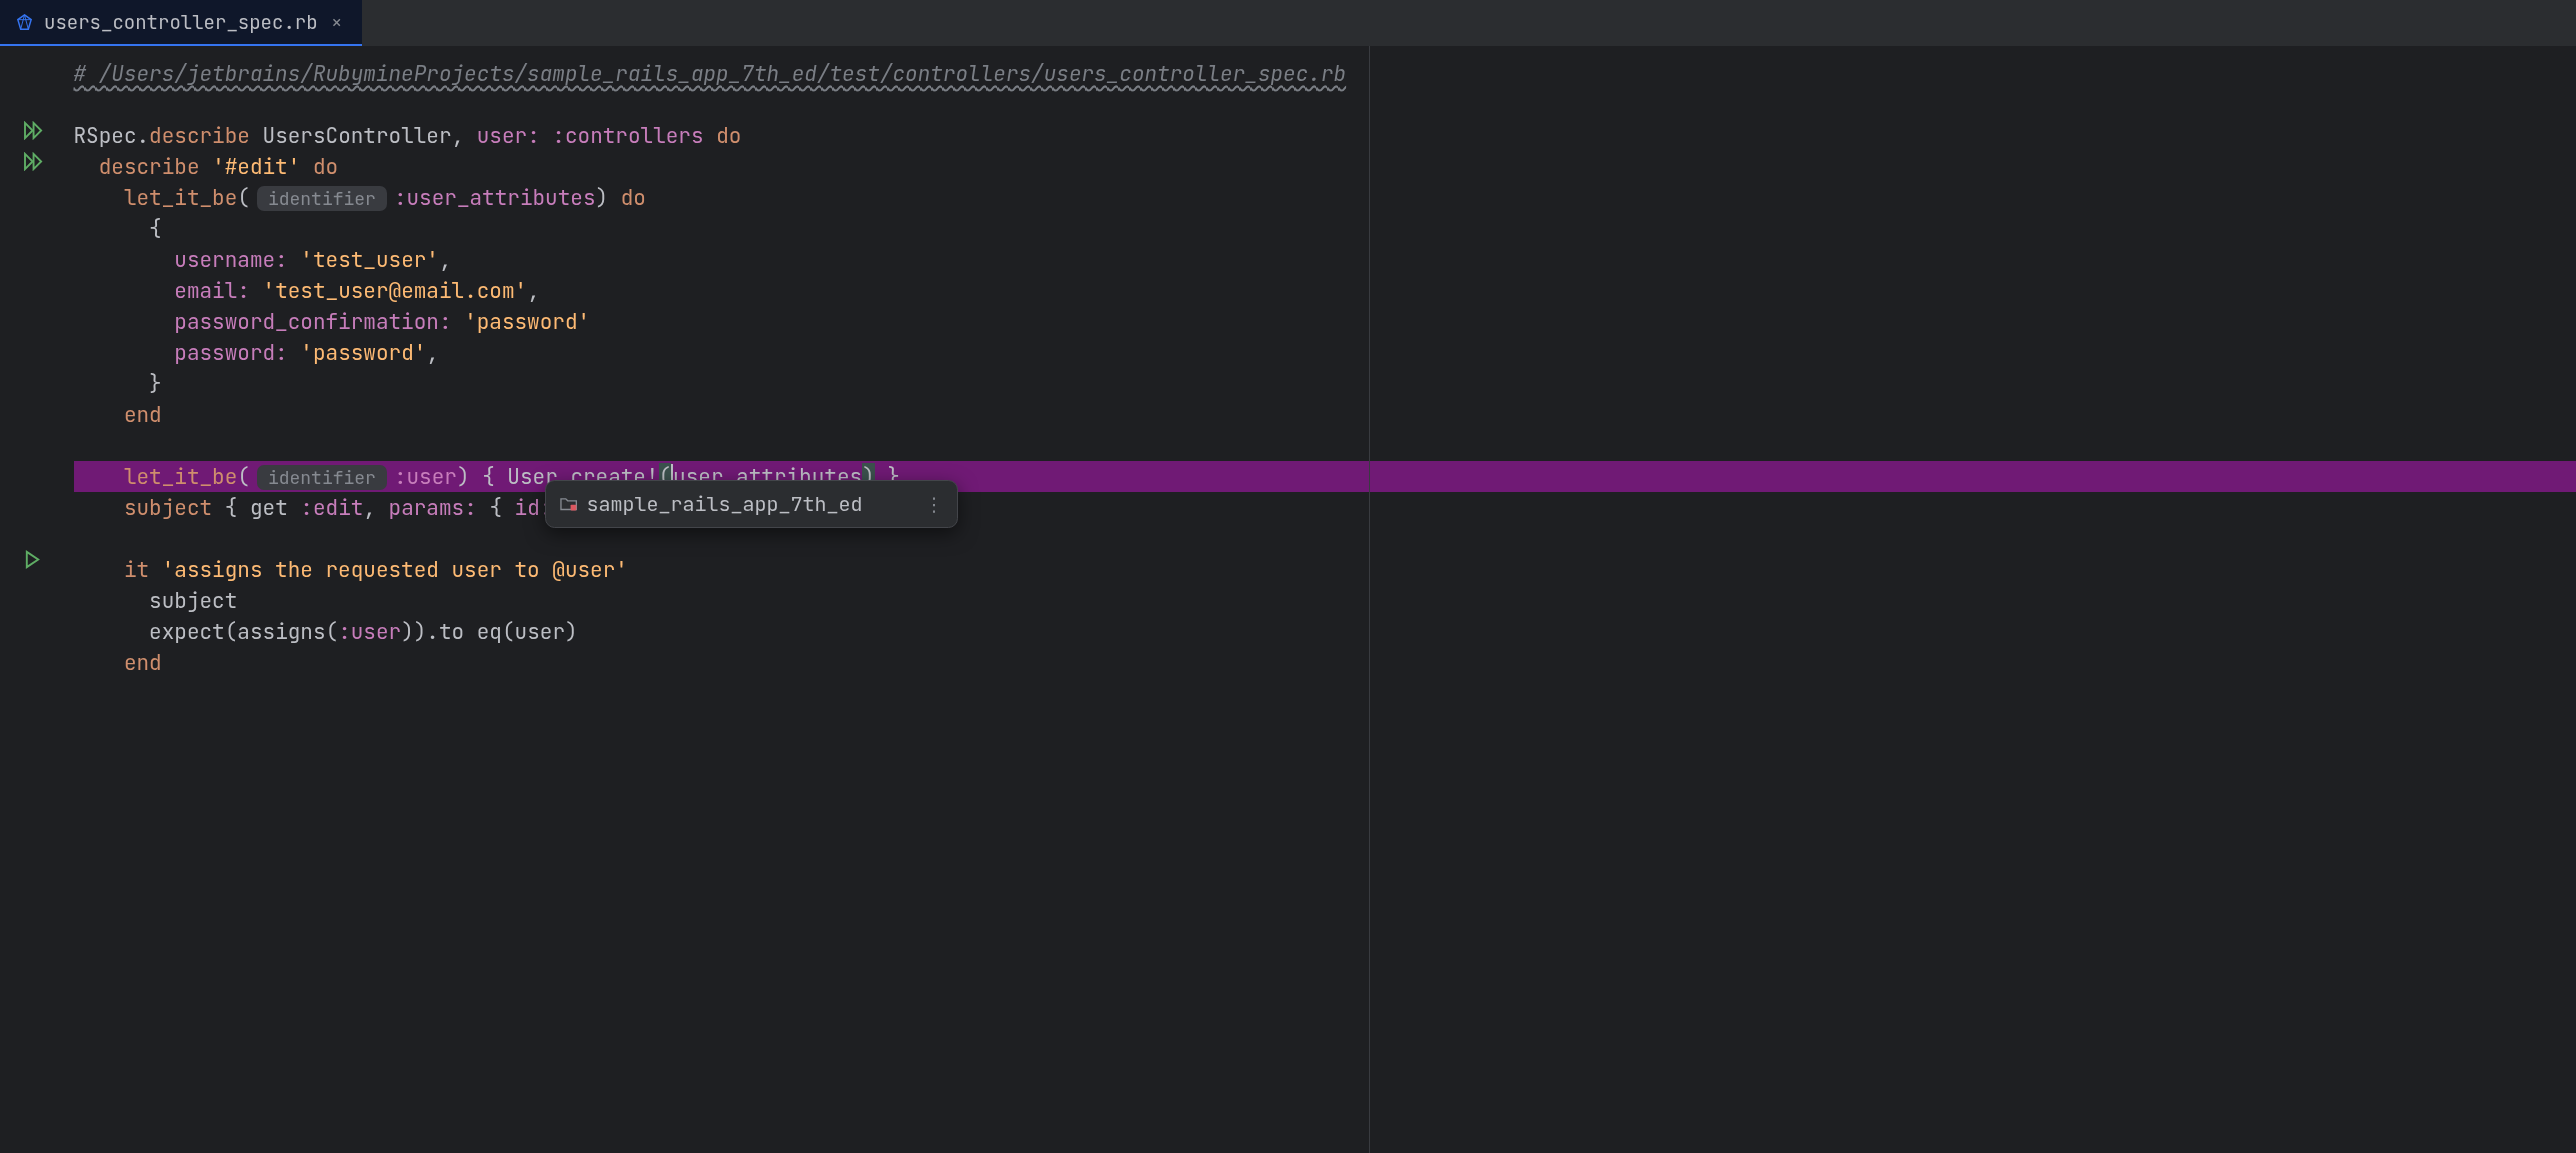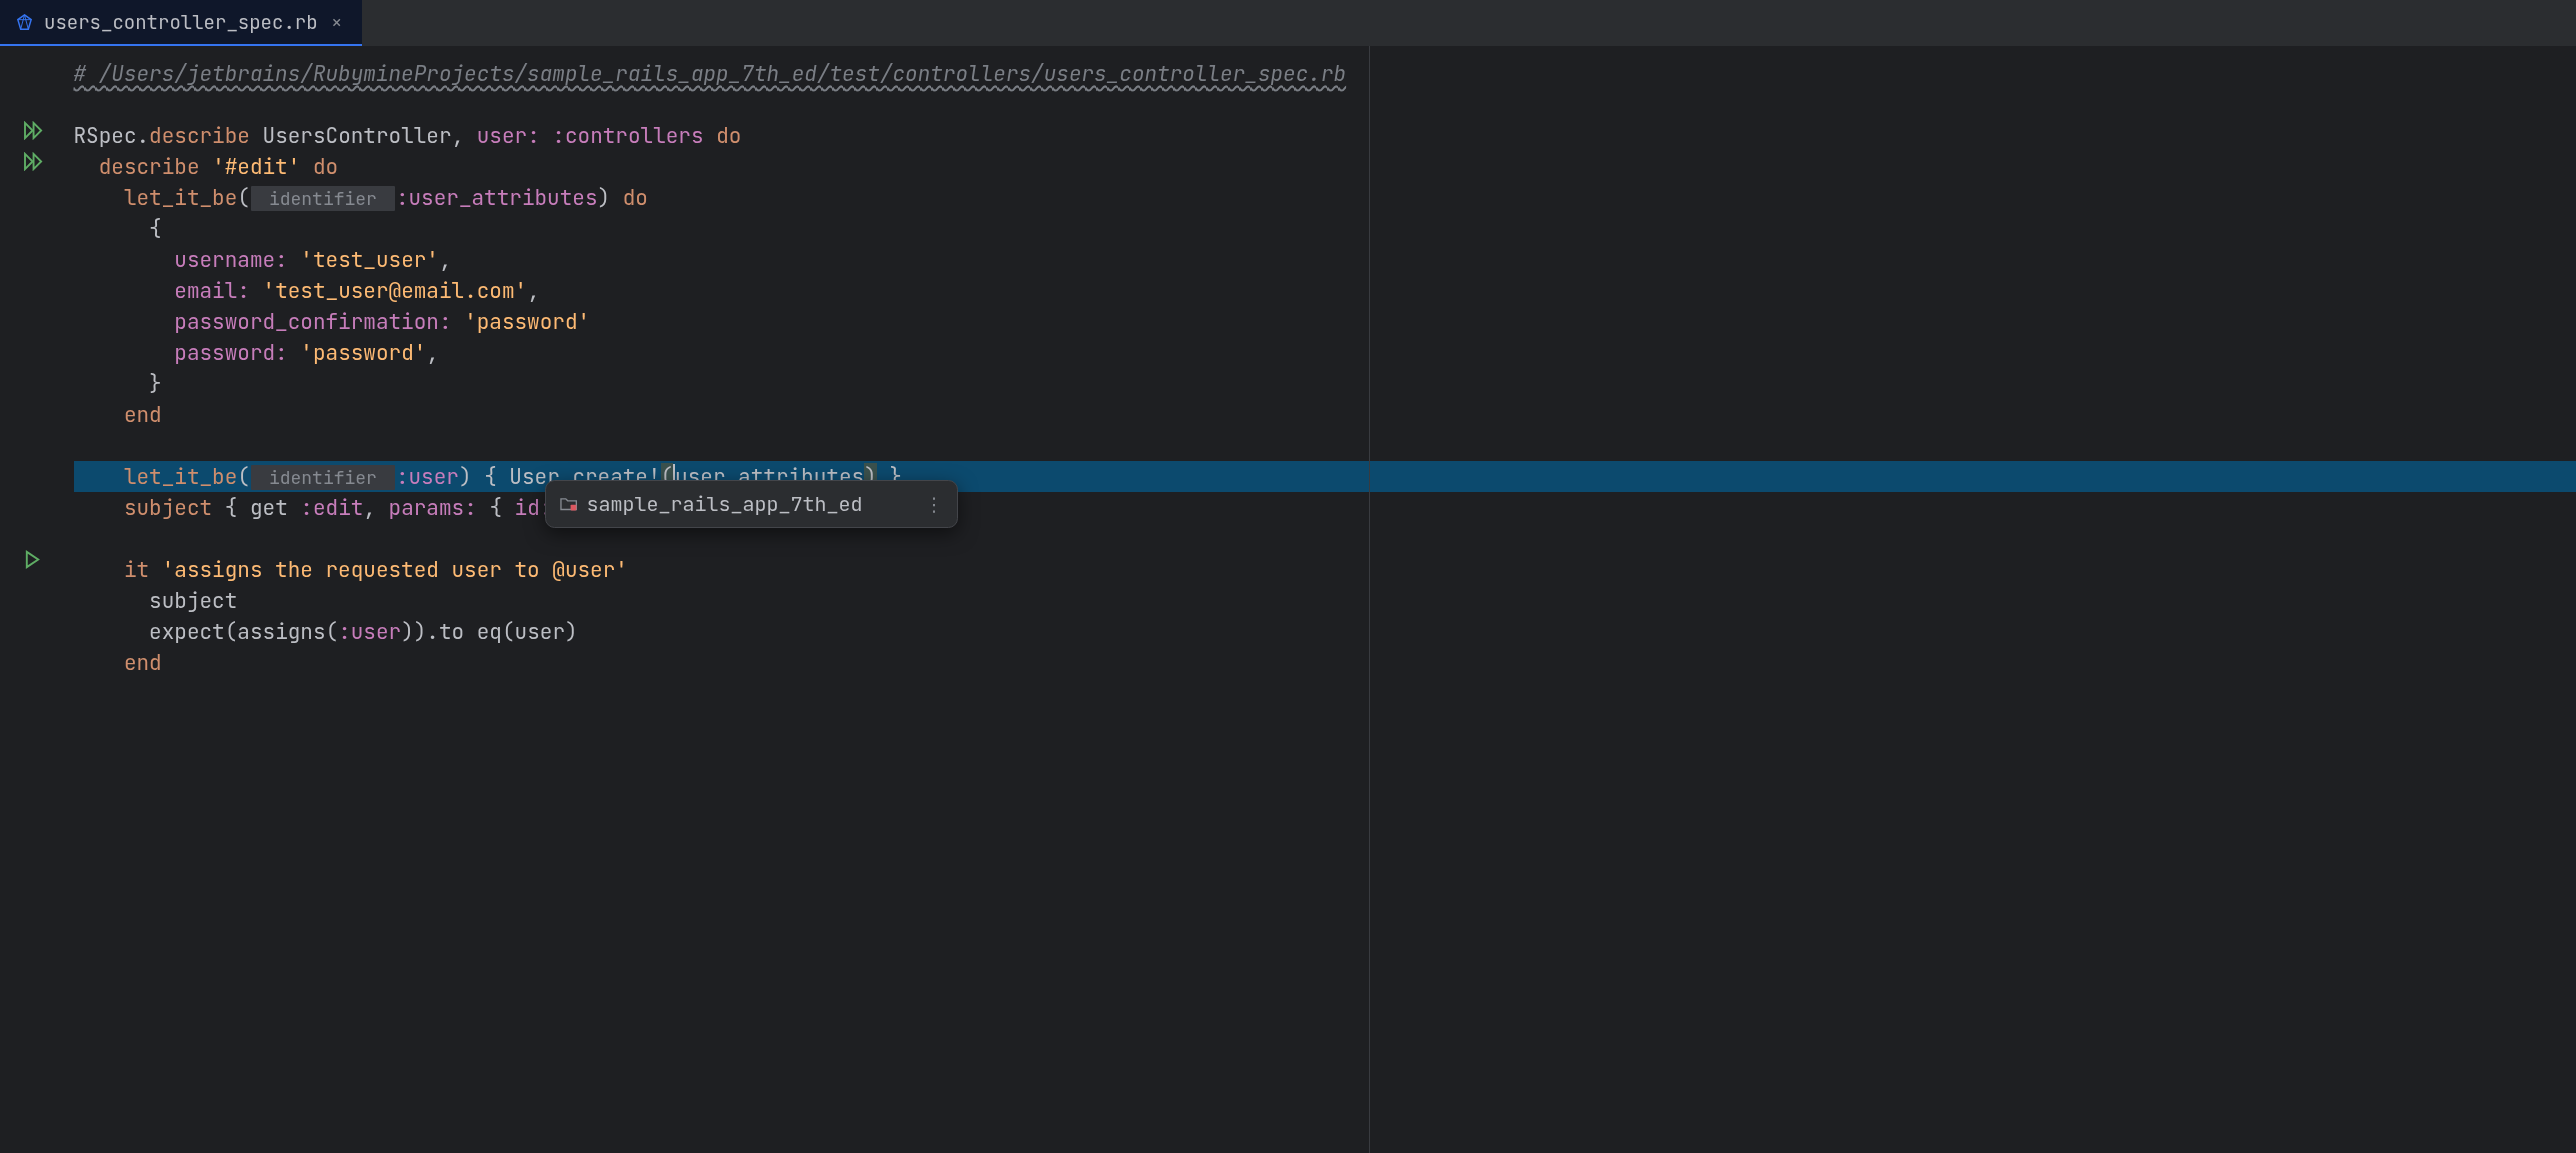--- a/index.html
+++ b/index.html
@@ -53,21 +53,21 @@
     height: 27px;
   }
   .editor {
     flex: 1;
     padding: 11.5px 0 0 11.5px;
     position: relative;
     line-height: 31px;
   }
   .code-line { white-space: pre; height: 31px; }
   .code-line.highlighted {
-    background: #0c4a6e;
+    background: #701a75;
   }
   .right-margin-line {
     position: absolute;
     top: 0;
     bottom: 0;
     left: 1307px;
     width: 1px;
     background: #393b40;
   }
 
@@ -75,24 +75,24 @@
   .c-comment { color: #7a7e85; font-style: italic; }
   .c-keyword { color: #cf8e6d; }
   .c-ident { color: #bcbec4; }
   .c-string { color: #fdba74; }
   .c-symbol { color: #c77dbb; }
   .c-const { color: #bcbec4; }
   .c-punct { color: #bcbec4; }
   .c-hint {
     background: #393b40;
     color: #868a91;
-    border-radius: 1px;
-    padding: 1px 18px;
+    border-radius: 7px;
+    padding: 1px 11px;
     font-size: 18px;
-    margin: 0 1px;
+    margin: 0 7px;
   }
   .underline-wavy {
     text-decoration: underline wavy #7a7e85;
     text-underline-offset: 3.8px;
   }
   .paren-match {
     background: #3b514d;
   }
   .cursor-mark {
     display: inline-block;

